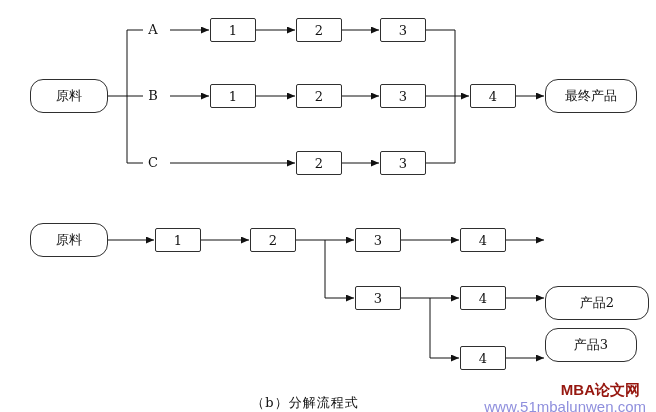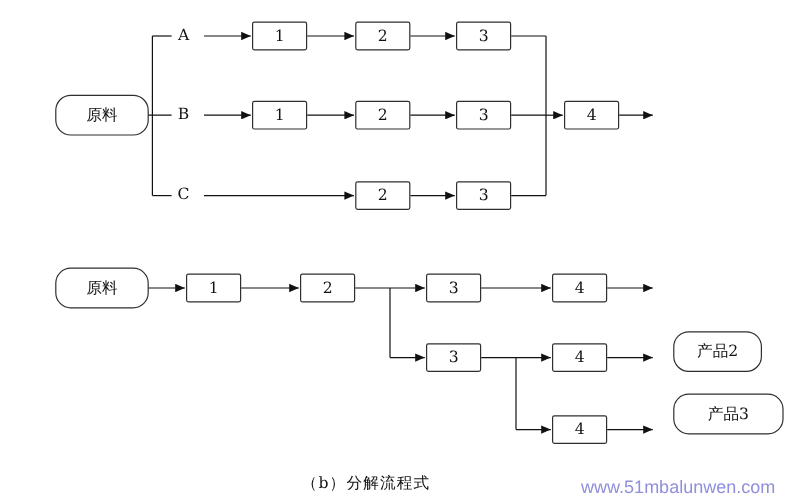--- a/index.html
+++ b/index.html
@@ -7,21 +7,21 @@
   .canvas {
     position:relative; width:656px; height:412px; background:#ffffff;
     font-family:"DejaVu Serif","Liberation Serif",serif; overflow:hidden;
   }
   svg.wires { position:absolute; left:0; top:0; pointer-events:none; }
   .pbox {
     position:absolute; border:1px solid #2f2f2f; background:#ffffff;
     display:flex; align-items:center; justify-content:center;
     font-size:13px; color:#111; border-radius:2px;
   }
-  .rbox { border-radius:13px;margin-left:16px; }
+  .rbox { border-radius:13px; }
   .blabel {
     position:absolute; font-size:13px; color:#111; width:18px;
     text-align:center; line-height:16px;
   }
   .caption {
     position:absolute; font-size:13px; color:#111; text-align:center;
     width:240px; letter-spacing:1px;
   }
   .wm-name {
     position:absolute; font-size:15px; font-weight:bold; color:#96170f;
@@ -100,34 +100,36 @@
   <div class="pbox" style="left:380px; top:18px; width:46px; height:24px;">3</div>
 
   <div class="pbox" style="left:210px; top:84px; width:46px; height:24px;">1</div>
   <div class="pbox" style="left:296px; top:84px; width:46px; height:24px;">2</div>
   <div class="pbox" style="left:380px; top:84px; width:46px; height:24px;">3</div>
 
   <div class="pbox" style="left:296px; top:151px; width:46px; height:24px;">2</div>
   <div class="pbox" style="left:380px; top:151px; width:46px; height:24px;">3</div>
 
   <div class="pbox" style="left:470px; top:84px; width:46px; height:24px;">4</div>
+  <div class="pbox rbox" style="left:545px; top:79px; width:92px; height:34px;">最终产品</div>
 
 
   <div class="pbox rbox" style="left:30px; top:223px; width:78px; height:34px;">原料</div>
 
   <div class="pbox" style="left:155px; top:228px; width:46px; height:24px;">1</div>
   <div class="pbox" style="left:250px; top:228px; width:46px; height:24px;">2</div>
 
   <div class="pbox" style="left:355px; top:228px; width:46px; height:24px;">3</div>
   <div class="pbox" style="left:460px; top:228px; width:46px; height:24px;">4</div>
 
   <div class="pbox" style="left:355px; top:286px; width:46px; height:24px;">3</div>
   <div class="pbox" style="left:460px; top:286px; width:46px; height:24px;">4</div>
-  <div class="pbox rbox" style="left:545px; top:276px; width:74px; height:34px;">产品2</div>
+  <div class="pbox rbox" style="left:545px; top:286px; width:104px; height:34px;">产品2</div>
 
   <div class="pbox" style="left:460px; top:346px; width:46px; height:24px;">4</div>
   <div class="pbox rbox" style="left:545px; top:328px; width:92px; height:34px;">产品3</div>
 
   <div class="caption" style="left:185px; top:383px;margin-top:11px;">（b）分解流程式</div>
 
+  <div class="wm-name" style="right:16px; top:381px;">MBA论文网</div>
   <div class="wm-url" style="right:10px; top:398px;">www.51mbalunwen.com</div>
 
 </div>
 
 </body></html>

